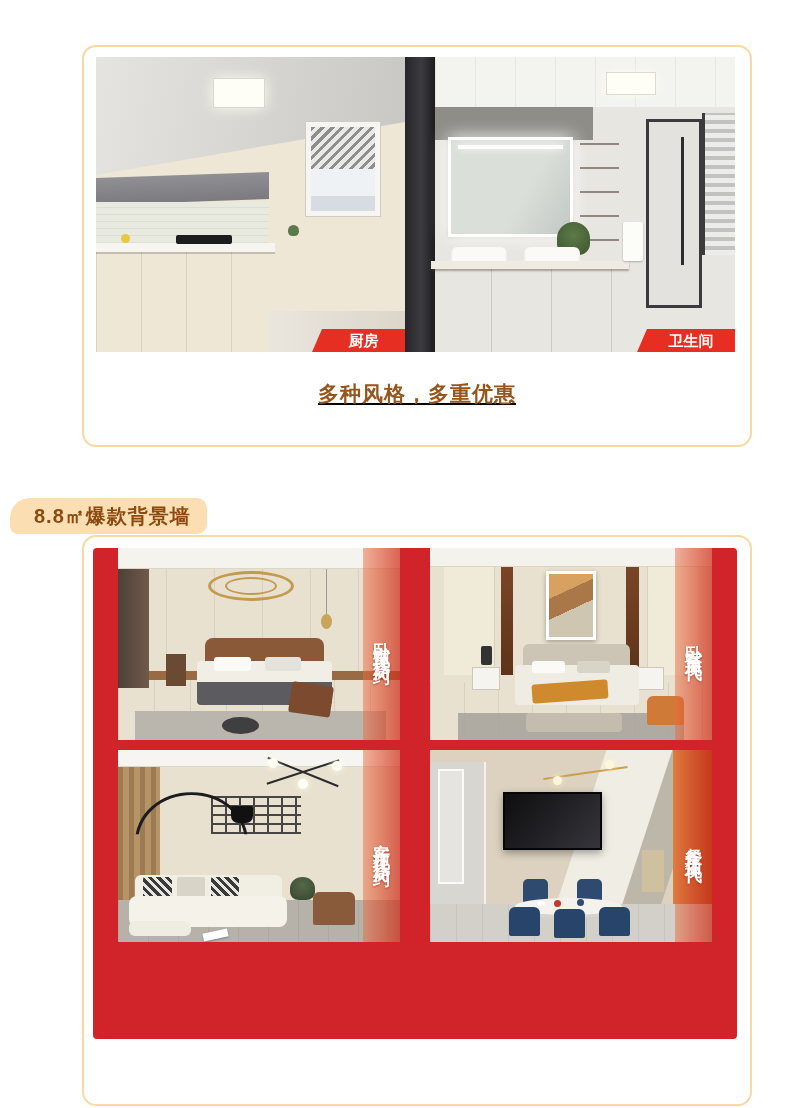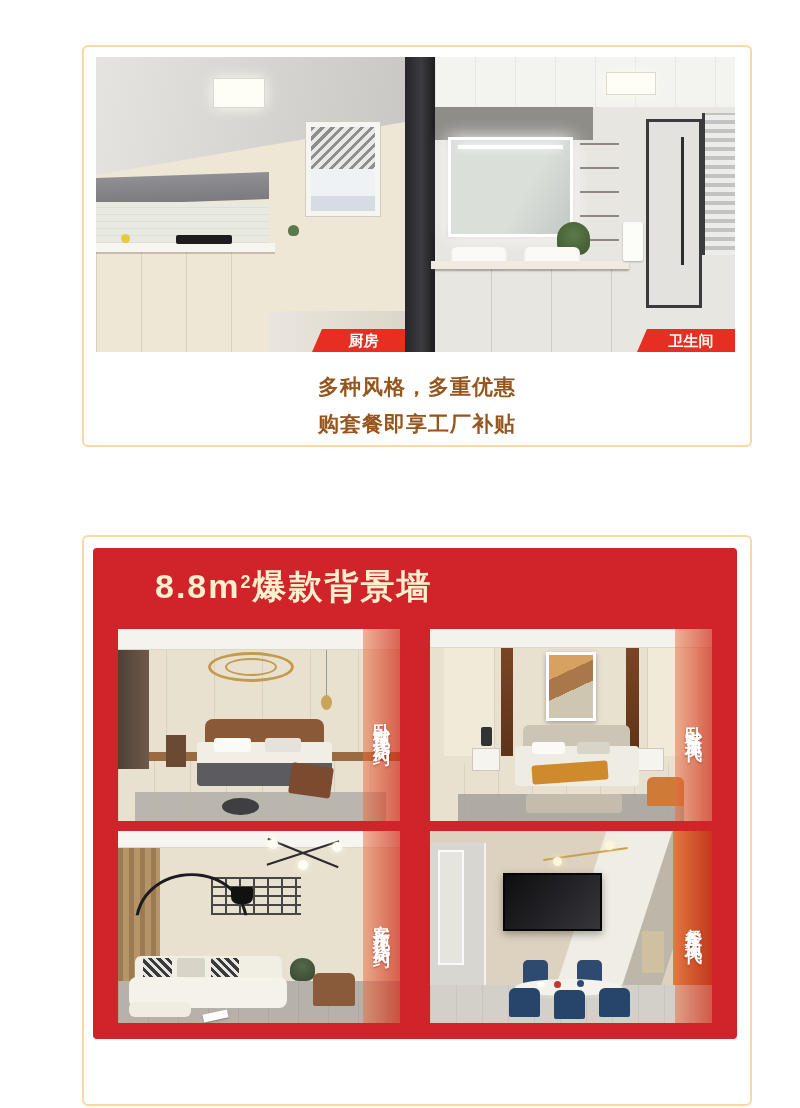--- a/index.html
+++ b/index.html
@@ -10,41 +10,41 @@
   
   .badge { position:absolute; left:10px; height:36px; line-height:36px;
     background:var(--badge-bg,#fbdfb2); color:var(--badge-text,#8b4a10);
     font-size:20px; font-weight:800; letter-spacing:1px;
     padding:0 16px 0 24px; border-radius:20px 10px 10px 8px; z-index:5; }
   #badge1 { top:7px; }
   #badge2 { top:498px; }
 
   
   .panel { position:absolute; left:82px; width:670px; background:#fff;
-    border:2px solid var(--panel-border,#f9d8a3); border-radius:6px; }
+    border:2px solid var(--panel-border,#f9d8a3); border-radius:14px;text-decoration:underline; }
   #panel1 { top:45px; height:402px; }
   #panel2 { top:535px; height:571px; }
 
   
   .photos { position:relative; margin:10px 0 0 12px; width:639px; height:295px;
     display:flex; overflow:hidden; }
   .photo { position:relative; overflow:hidden; height:295px; }
   .ph-kitchen { width:309px; background:#eee7d6; }
   .ph-bath { width:330px; background:#e8e6e1; }
 
   .ribbon { position:absolute; right:0; bottom:0; height:23px; line-height:23px;
     background:var(--ribbon-red,#e62e22); color:#fff; font-size:15px; font-weight:700;
     text-align:center; clip-path:polygon(10px 0,100% 0,100% 100%,0 100%);
     padding-left:10px; z-index:4; }
   .ribbon.w1 { width:93px; }
   .ribbon.w2 { width:98px; }
 
   .slogan { text-align:center; color:var(--body-text,#96551c);
     font-size:21px; font-weight:700; letter-spacing:1px; }
-  .slogan.s1 { margin-top:21px; }
+  .slogan.s1 { margin-top:28px; }
   .slogan.s2 { margin-top:9px; }
 
   
   .card { margin:11px 0 0 9px; width:644px; height:491px;
     background:var(--card-red,#d0232a); border-radius:4px; overflow:hidden; }
   .card-title { height:81px; padding:16px 0 0 62px; color:var(--title-cream,#fdf0cd);
     font-size:34px; font-weight:800; letter-spacing:2px; }
   .card-title sup { font-size:18px; vertical-align:10px; font-weight:800; }
   .grid { margin:0 25px; display:grid; grid-template-columns:282px 282px;
     grid-template-rows:192px 192px; gap:10px 30px; }
@@ -283,27 +283,26 @@
         <div class="abs b-shower">
           <div class="abs b-rail"></div>
         </div>
         <div class="abs b-blinds"></div>
         <div class="abs b-towel"></div>
         <div class="ribbon w2">卫生间</div>
       </div>
 
     </div>
     <div class="slogan s1">多种风格，多重优惠</div>
-    <div class="slogan s2">购套餐即享工厂补贴</div>
   </div>
 
+  <div class="badge" id="badge2">8.8㎡爆款背景墙</div>
 
   <div class="panel" id="panel2">
     <div class="card">
-      <div class="card-title"><span>8.8m</span><sup>2</sup><span>爆款背景墙</span></div>
 
       <div class="grid">
 
         <figure class="tile">
           <div class="abs m-ceil"></div>
           <div class="abs t-wallseams"></div>
           <div class="abs m-curtain"></div>
           <div class="abs m-rings">
             <div class="abs m-ring2"></div>
           </div>

